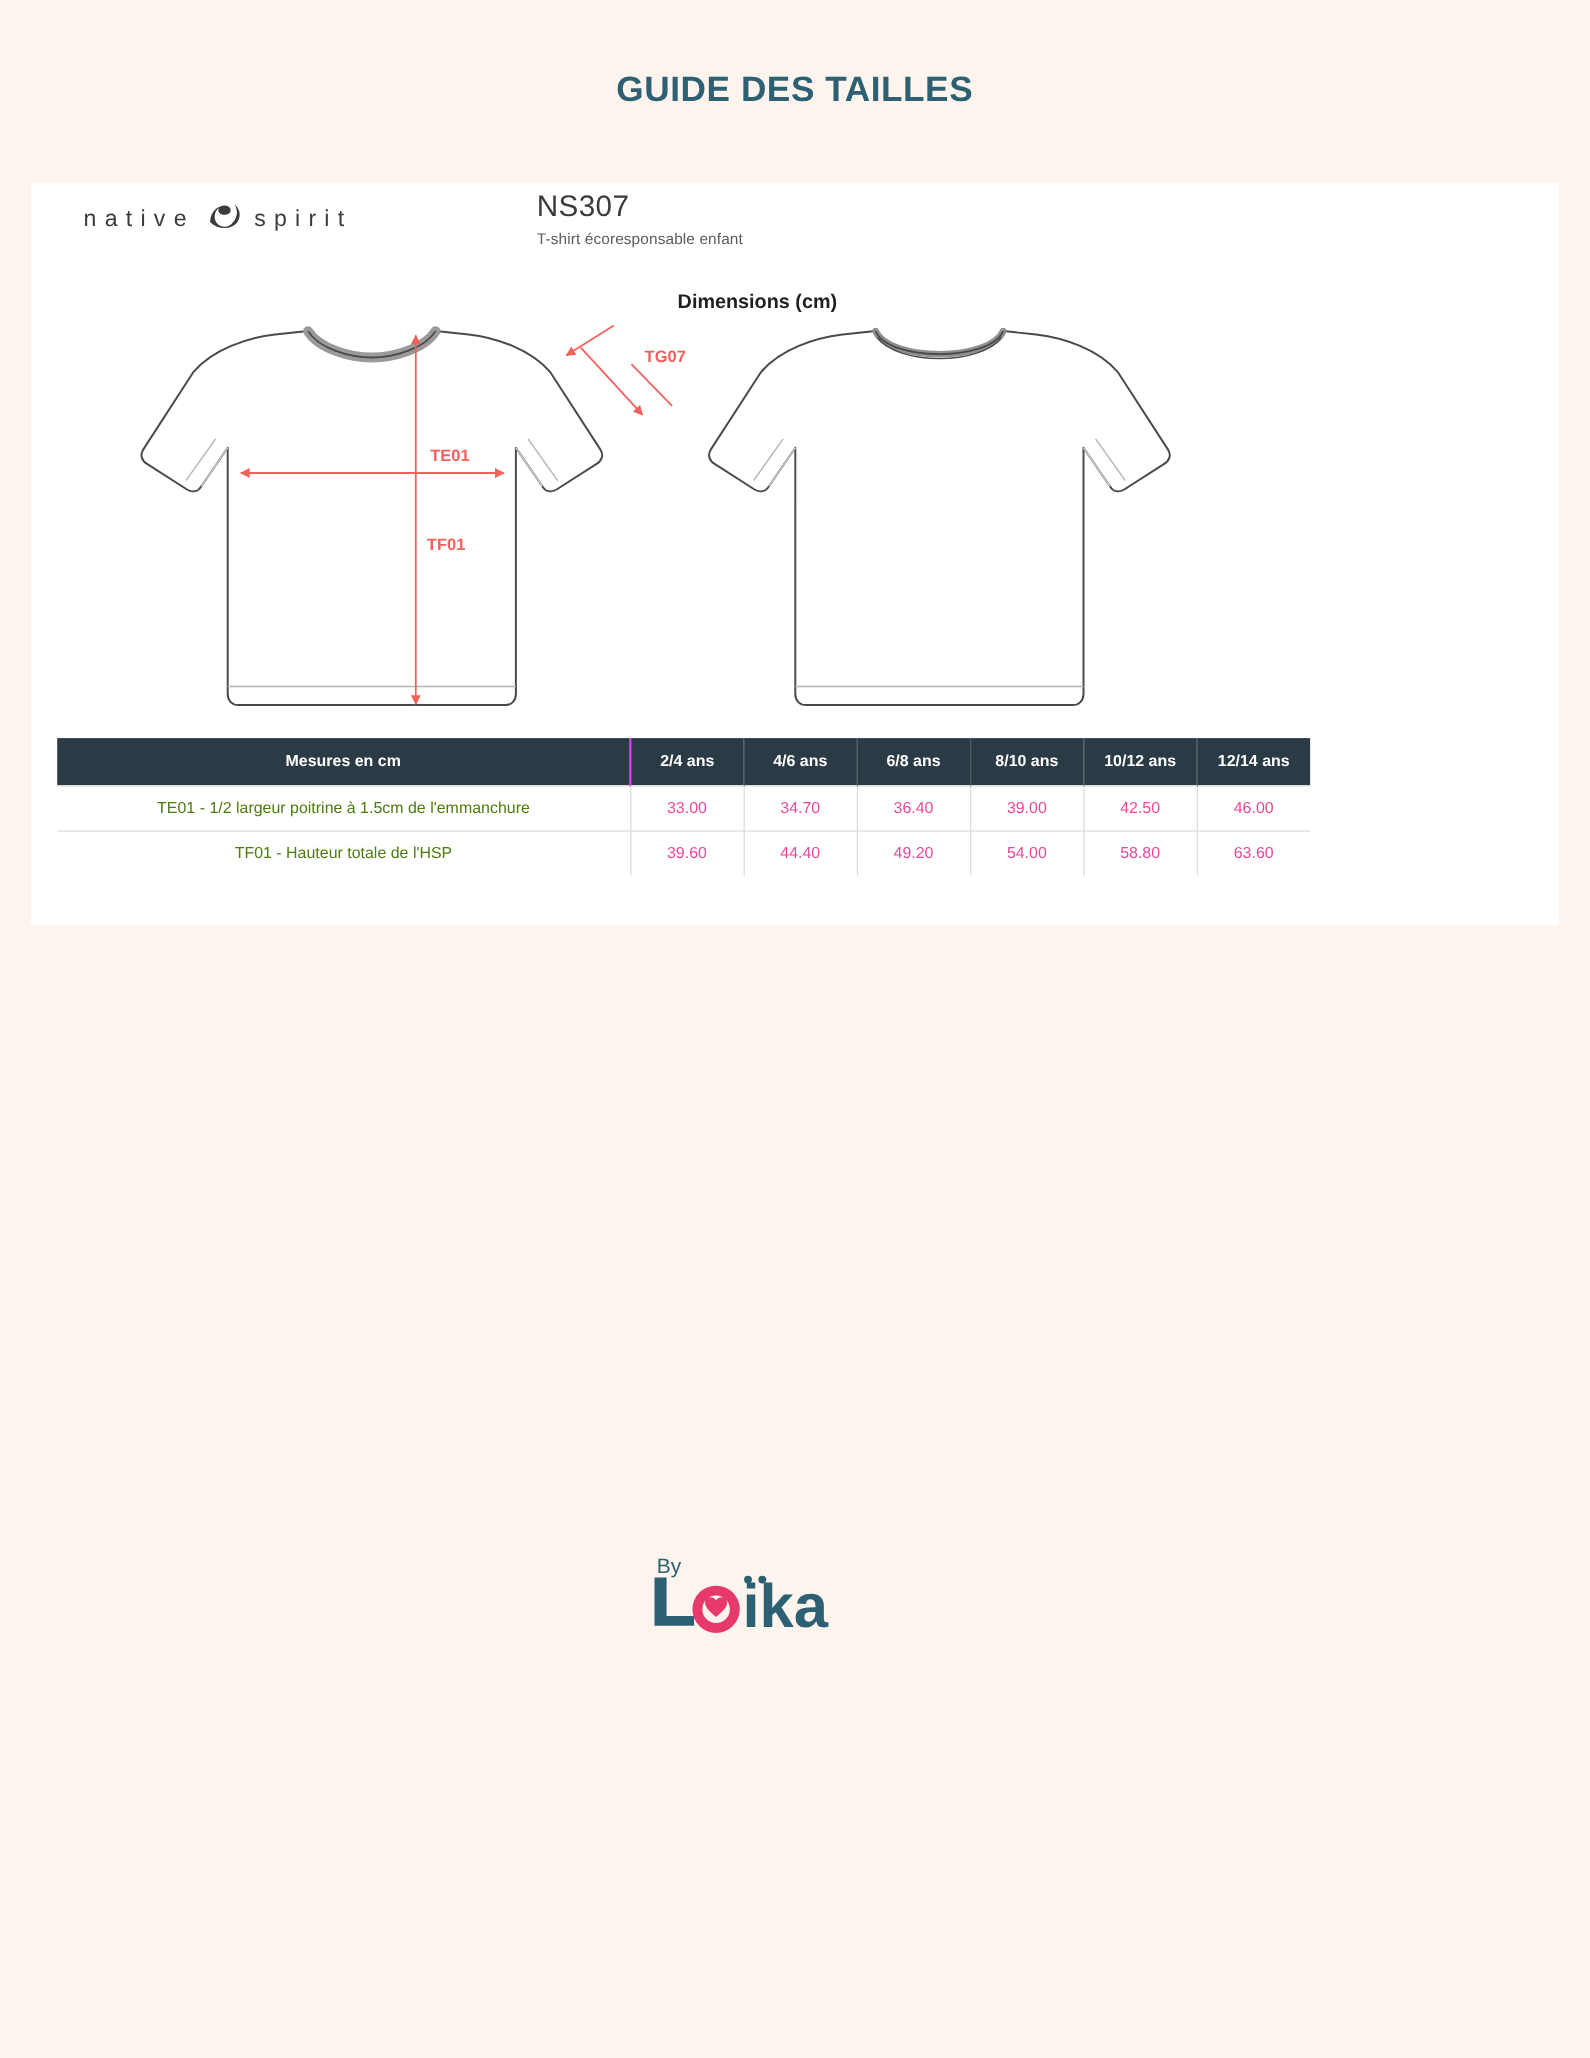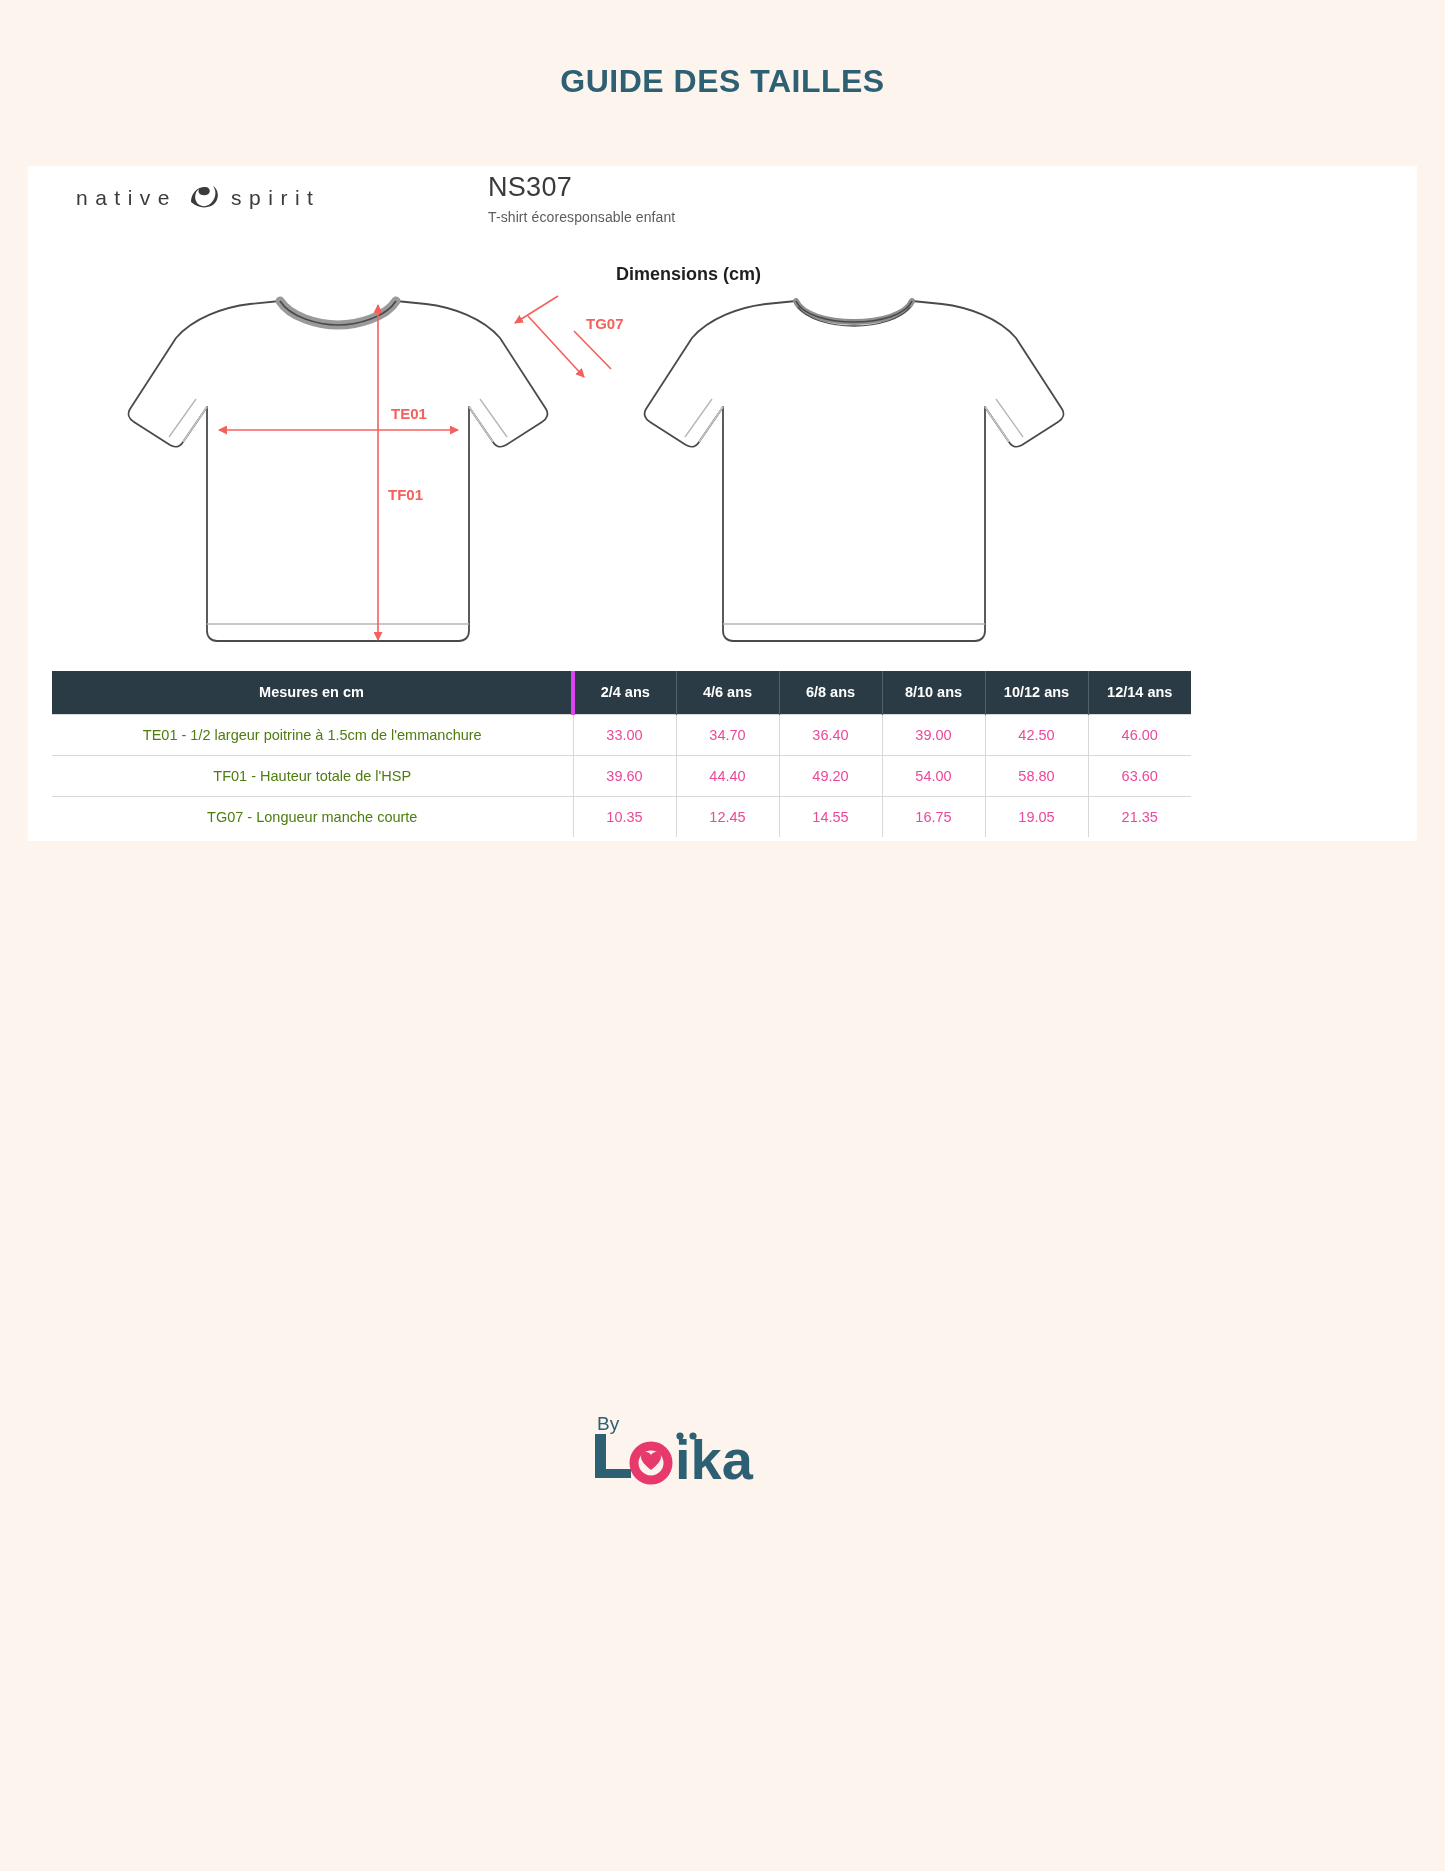--- a/index.html
+++ b/index.html
@@ -102,21 +102,21 @@
     table-layout: fixed;
   }
   .size-table th.hdr-measure {
     background: #2b3b45;
     color: #ffffff;
     font-size: 14.5px;
     font-weight: bold;
     height: 43px;
     text-align: center;
     width: 521px;
-    border-right: 4px solid #d946ef;
+    border-right: 2px solid #d946ef;
   }
   .size-table th.hdr-size {
     background: #2b3b45;
     color: #ffffff;
     font-size: 14.5px;
     font-weight: bold;
     height: 43px;
     text-align: center;
     width: 103px;
     border-right: 1px solid #516069;
@@ -303,29 +303,20 @@
       </tr>
       <tr>
         <td class="label-cell">TF01 - Hauteur totale de l'HSP</td>
         <td>39.60</td>
         <td>44.40</td>
         <td>49.20</td>
         <td>54.00</td>
         <td>58.80</td>
         <td>63.60</td>
       </tr>
-      <tr>
-        <td class="label-cell">TG07 - Longueur manche courte</td>
-        <td>10.35</td>
-        <td>12.45</td>
-        <td>14.55</td>
-        <td>16.75</td>
-        <td>19.05</td>
-        <td>21.35</td>
-      </tr>
     </tbody>
   </table>
 
 </div>
 
 <div class="footer-logo">
   <svg width="280" height="90" viewBox="0 0 280 90">
 
     <text x="14" y="30" font-family="Liberation Sans, sans-serif" font-size="19" fill="#2e6073">By</text>
 

